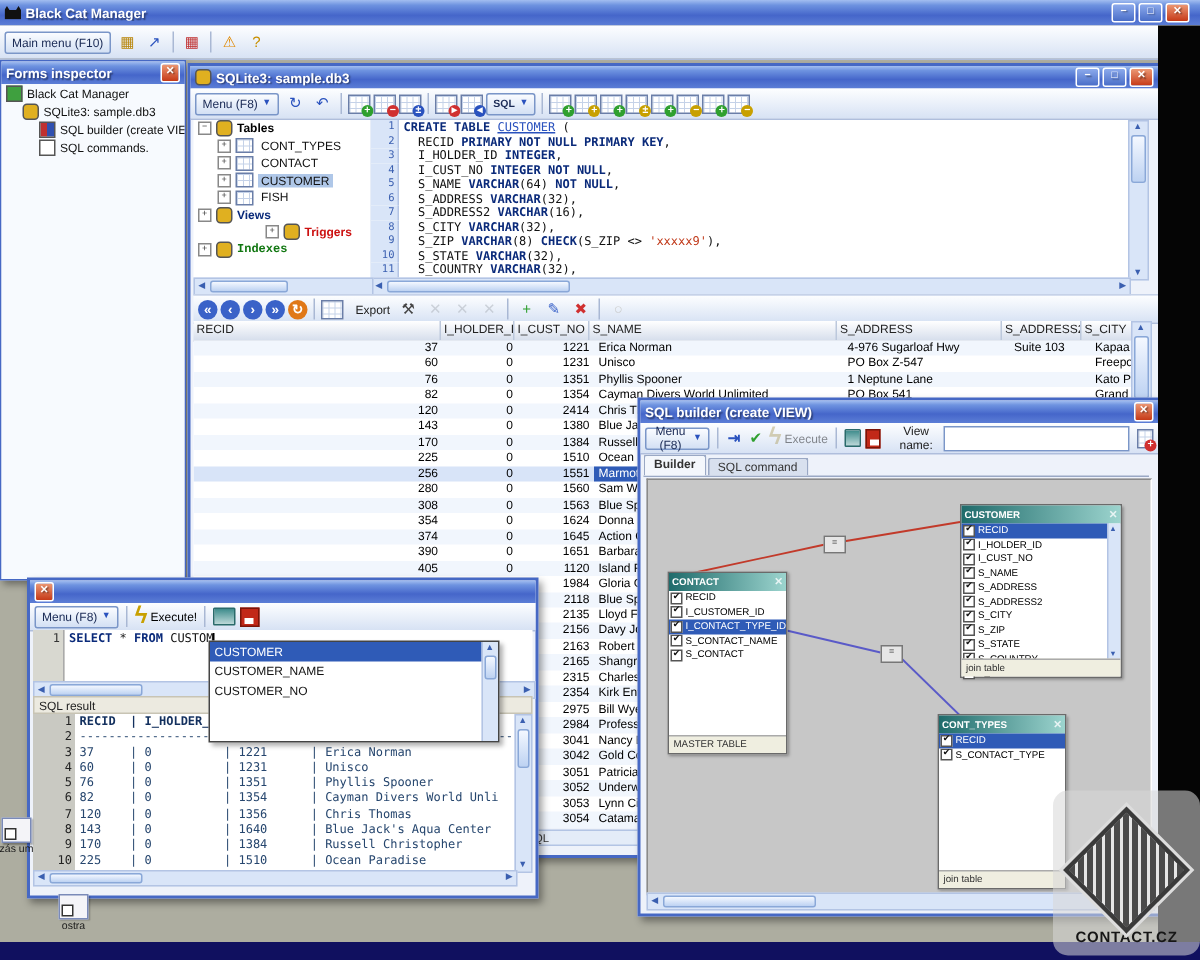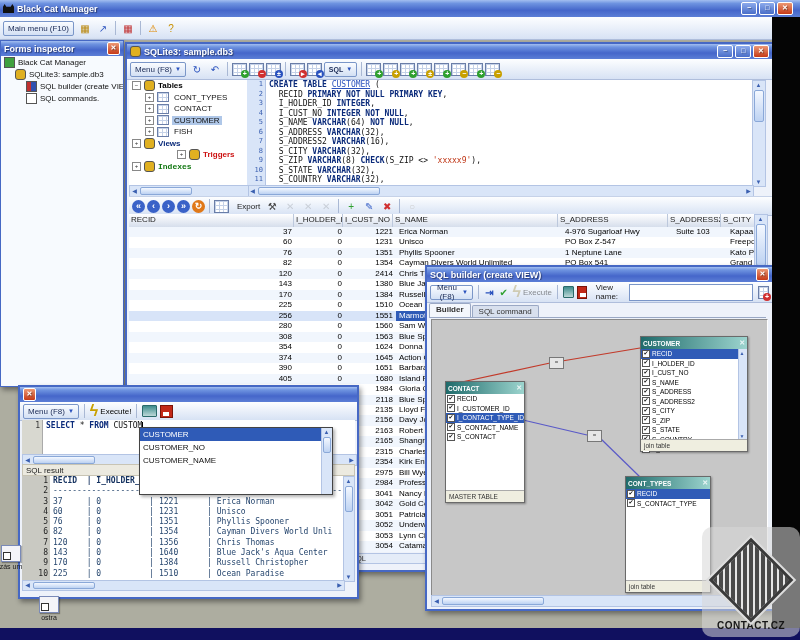--- a/index.html
+++ b/index.html
@@ -511,21 +511,21 @@
           <span class="gcell c1 num">0</span>
           <span class="gcell c2 num">1651</span>
           <span class="gcell c3">Barbara Harve</span>
           <span class="gcell c4"></span>
           <span class="gcell c5"></span>
           <span class="gcell c6"></span>
         </div>
         <div class="grow">
           <span class="gcell c0 num">405</span>
           <span class="gcell c1 num">0</span>
-          <span class="gcell c2 num">1680</span>
+          <span class="gcell c2 num">1120</span>
           <span class="gcell c3">Island Finders</span>
           <span class="gcell c4"></span>
           <span class="gcell c5"></span>
           <span class="gcell c6"></span>
         </div>
         <div class="grow">
           <span class="gcell c0 num">448</span>
           <span class="gcell c1 num">0</span>
           <span class="gcell c2 num">1984</span>
           <span class="gcell c3">Gloria Gonzale</span>
@@ -694,21 +694,21 @@
       <span class="tsep"></span>
       <span class="ticon" style="color:#2A52BE;font-weight:bold;">⇥</span>
       <span class="ticon" style="color:#2FA02F;">✔</span>
       <span class="disabled" style="display:inline-flex;align-items:center;gap:2px;">
         <span style="color:#C8A000;font-weight:bold;">ϟ</span>
         <span class="exec-txt">Execute</span>
       </span>
       <span class="tsep"></span>
       <span class="mini-print"></span>
       <span class="mini-floppy"></span>
-      <span class="vn-label" style="margin-left:6px;">View name:</span>
+      <span class="vn-label" style="margin-left:6px;text-align:center;">View name:</span>
       <input class="vn-input" value="" style="">
       <span class="tbl-icon" style="margin-left:2px;">
         <span class="tbl-badge" style="background:#D03030;">+</span>
       </span>
     </div>
     <div id="builder-tabs">
         <span class="tab active">Builder</span>
         <span class="tab">SQL command</span>
       </div>
     <div id="canvas">
@@ -892,22 +892,22 @@
       <span class="sarrow" style="bottom:0;left:0;">▼</span>
     </div>
     <div class="scroll" style="left:2px;top:193px;width:321px;height:9px;">
       <span class="sarrow" style="left:0;top:0;">◀</span>
       <div class="thumb" style="left:10px;top:1px;width:60px;height:5px;"></div>
       <span class="sarrow" style="right:0;top:0;">▶</span>
     </div>
     <div id="ac-popup">
       <div id="ac-items">
           <div class="ac-item sel">CUSTOMER</div>
+          <div class="ac-item">CUSTOMER_NAME</div>
           <div class="ac-item">CUSTOMER_NO</div>
-          <div class="ac-item">CUSTOMER_NAME</div>
         </div>
       <div class="ac-scroll">
         <span class="sarrow" style="top:0;left:0;">▲</span>
         <div class="thumb" style="left:1px;top:9px;width:6px;height:14px;"></div>
       </div>
     </div>
   </div>
 
   <div id="black-strip" class="abs"></div>
   <div id="task-strip" class="abs"></div>

